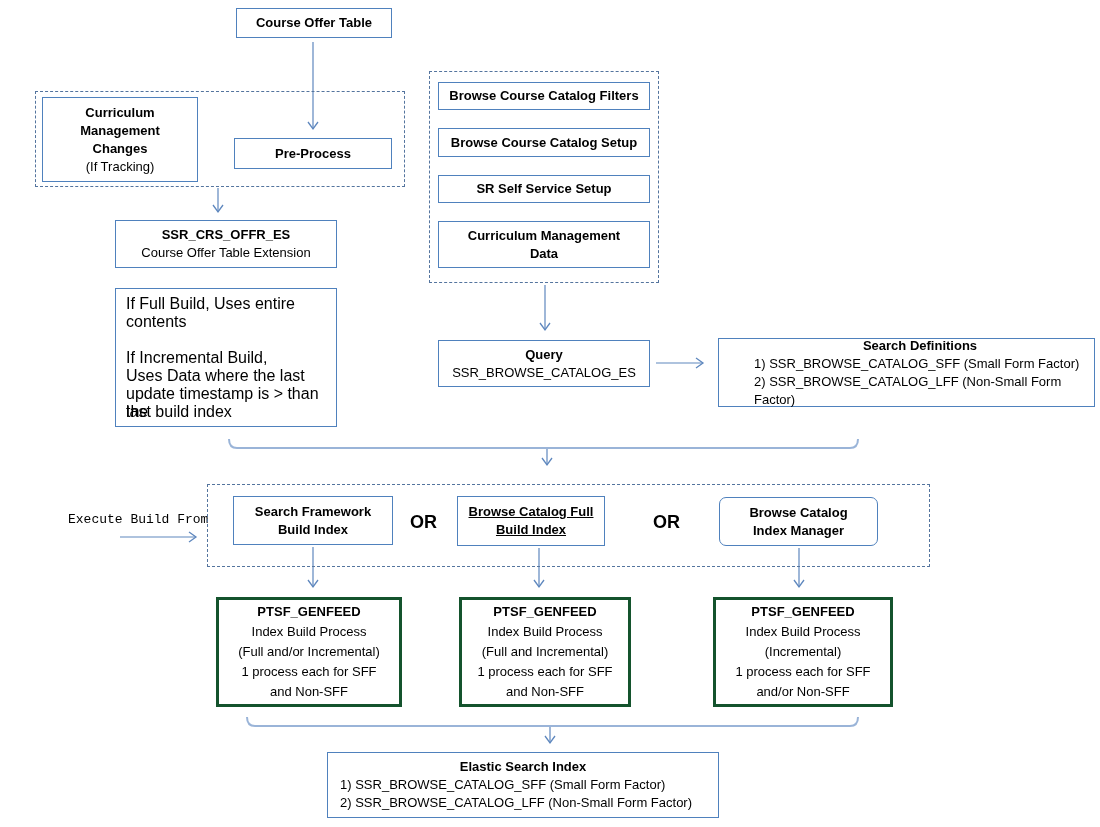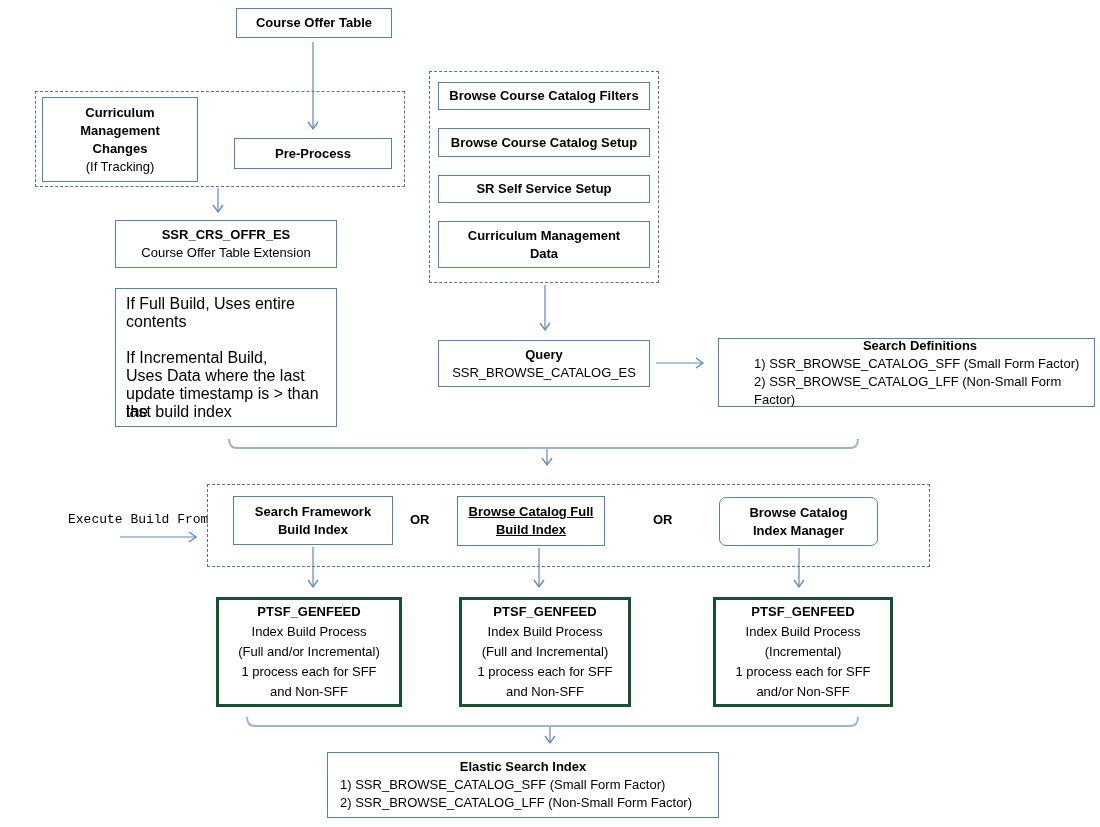--- a/index.html
+++ b/index.html
@@ -13,21 +13,21 @@
     text-align:center;font-size:13px;line-height:18px;box-sizing:border-box;
   }
   .thick{border:3px solid #14532d;line-height:20px;}
   .dashedbox{position:absolute;border:1px dashed #54749e;box-sizing:border-box;background:transparent;}
   .b{font-weight:bold;}
   .leftbox{align-items:flex-start;text-align:left;padding:6px 10px;justify-content:flex-start;}
   .leftbox .line{min-height:18px;width:100%;}
   .titleline{width:100%;text-align:center;font-weight:bold;}
   .deflines{width:100%;text-align:left;padding-left:8px;box-sizing:border-box;}
   .floatlabel{position:absolute;font-size:13px;white-space:nowrap;font-family:Liberation Mono, monospace;}
-  .orlabel{position:absolute;font-size:13px;font-weight:bold;}
+  .orlabel{position:absolute;font-size:18px;font-weight:bold;}
   svg{position:absolute;left:0;top:0;pointer-events:none;}
   .note{font-size:16px;line-height:18px;}
 </style>
 </head>
 <body>
 
 <div id="canvas">
 
   <svg width="1100" height="827">
     <defs>

